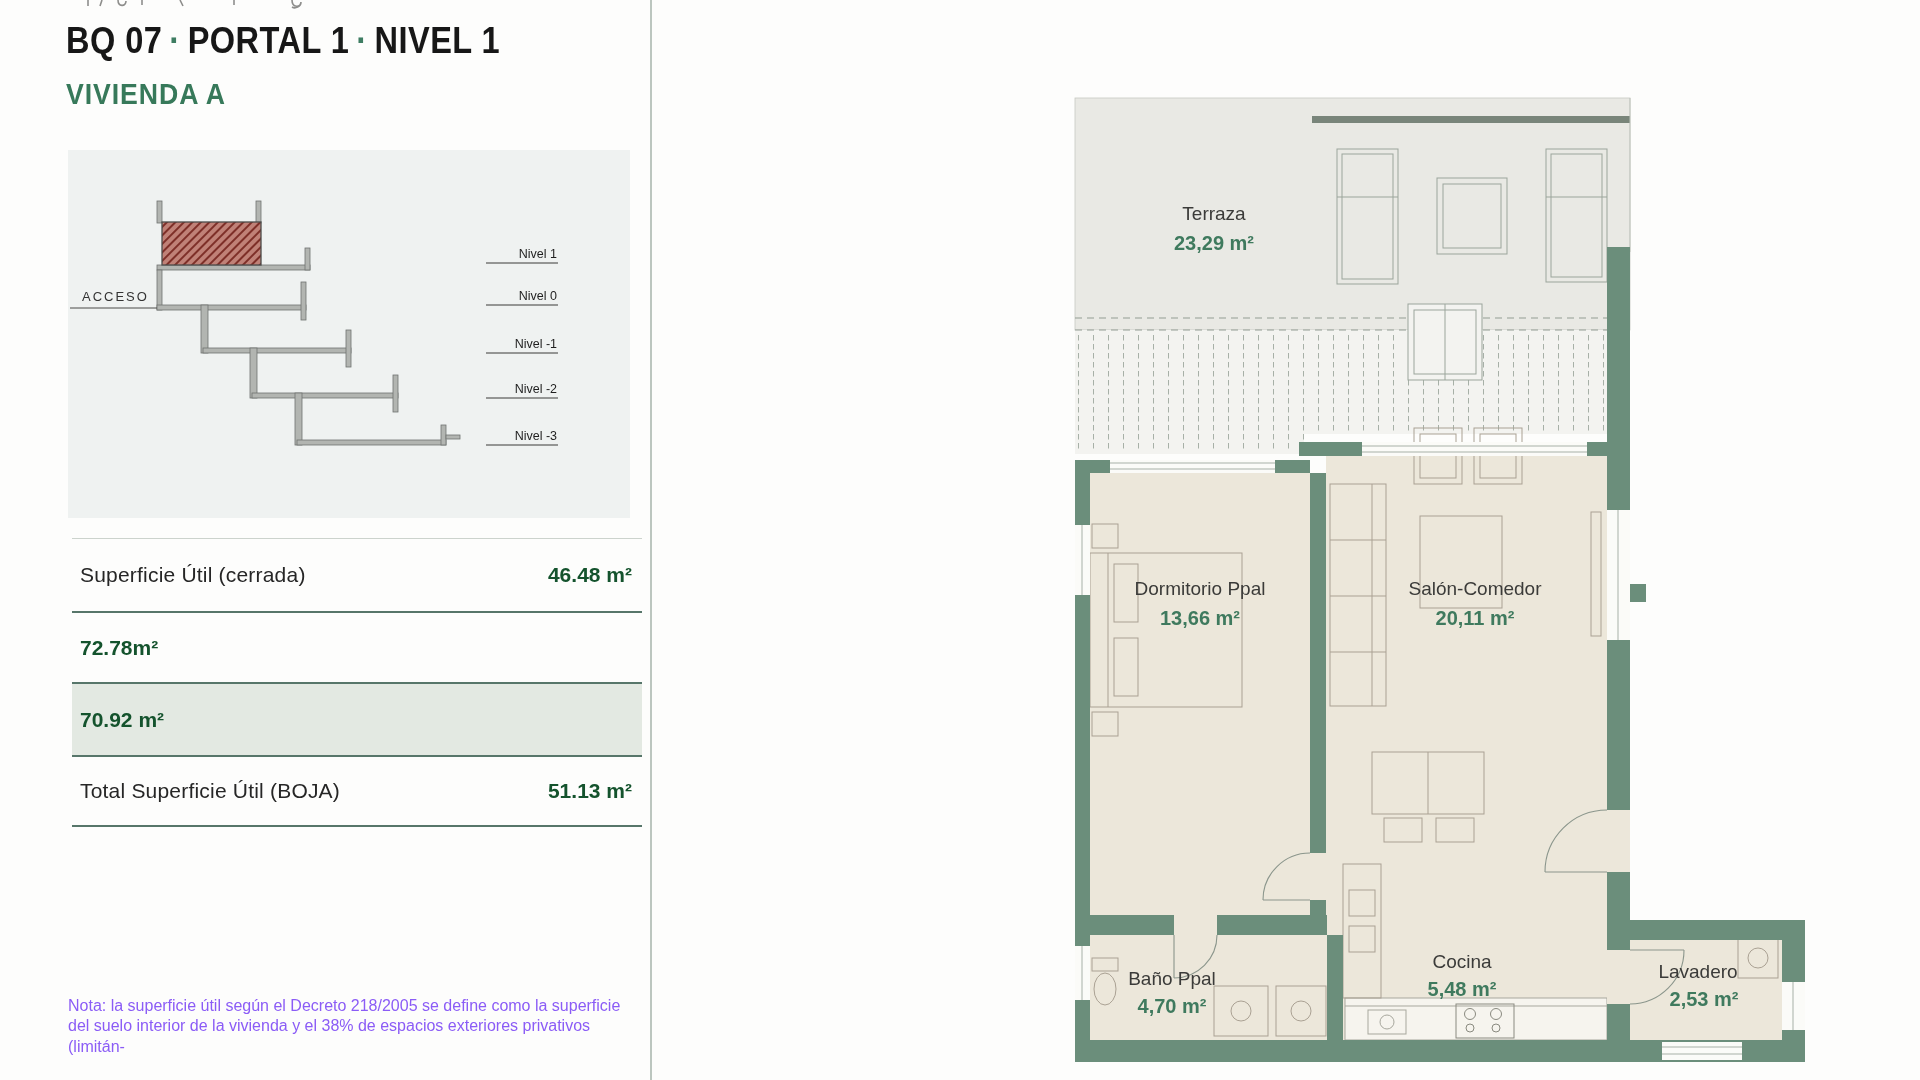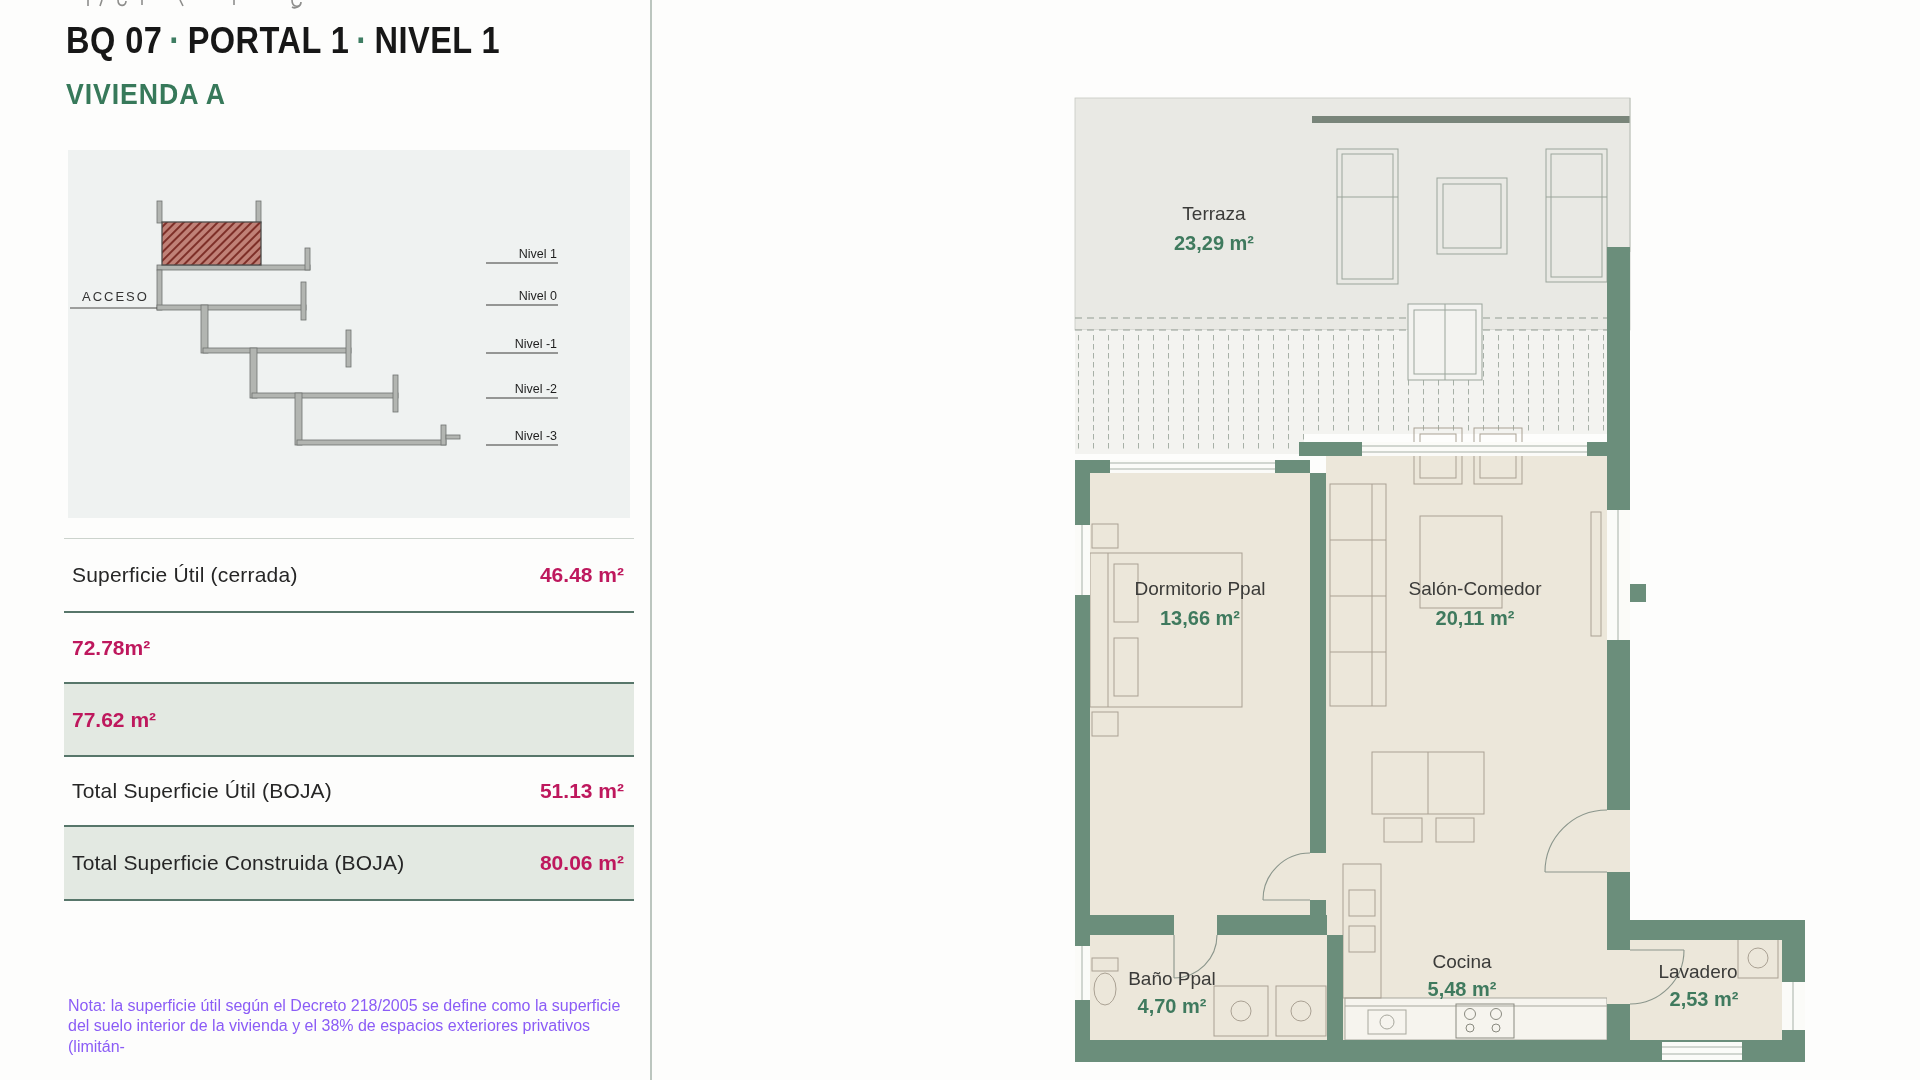--- a/index.html
+++ b/index.html
@@ -7,28 +7,28 @@
         font-family:"Liberation Sans",sans-serif;}
   
   .crop-frag{position:absolute;left:84px;top:0;}
   .title{position:absolute;left:66px;top:20px;font-size:37px;font-weight:bold;color:#171717;
          letter-spacing:.5px;transform:scaleX(.88);transform-origin:left top;white-space:nowrap;}
   .title .dot{color:#3e7d62;margin:0 8px;font-weight:900;}
   .subtitle{position:absolute;left:66px;top:78px;font-size:29px;font-weight:bold;color:#37795a;
             letter-spacing:1px;transform:scaleX(.92);transform-origin:left top;}
   .section-panel{position:absolute;left:68px;top:150px;width:562px;height:368px;background:#eff2f1;}
   
-  .areas{position:absolute;left:64px;top:538px;width:570px;border-top:1px solid #ccd3cd;box-sizing:border-box;}
+  .areas{position:absolute;left:72px;top:538px;width:570px;border-top:1px solid #ccd3cd;box-sizing:border-box;}
   .trow{display:flex;align-items:center;justify-content:space-between;box-sizing:border-box;
         border-bottom:2px solid #57766a;padding:0 10px 0 8px;}
   .trow.hl{background:#e3e9e2;}
   .r1{height:74px}.r2{height:71px}.r3{height:72px}.r4{height:73px}.r5{height:70px}.r6{height:74px}
   .tlabel{font-size:21px;color:#262626;letter-spacing:.2px;}
   .tsub{font-size:13px;color:#2e2e2e;margin-top:2px;letter-spacing:.2px;}
-  .tvalue{font-size:21px;font-weight:bold;color:#be185d;white-space:nowrap;}
+  .tvalue{font-size:21px;font-weight:bold;color:#14532d;white-space:nowrap;}
   .note{position:absolute;left:68px;top:996px;width:580px;font-size:16px;line-height:1.27;color:#8b5cf6;}
   .divider{position:absolute;left:650px;top:0;width:2px;height:1080px;background:#bcc6bf;}
   
   .plan{position:absolute;left:1062px;top:92px;}
   svg text{font-family:"Liberation Sans",sans-serif;}
   .room-name{font-size:19px;fill:#3b3b39;}
   .room-area{font-size:20px;font-weight:bold;fill:#3f7a5e;}
   .lvl{font-size:12.5px;fill:#1f1f1f;}
 </style>
 </head>
@@ -97,29 +97,25 @@
 
   <div class="areas">
     <div class="trow r1">
       <div class="tlabel">Superficie Útil (cerrada)</div>
       <div class="tvalue">46.48 m²</div>
     </div>
     <div class="trow r2">
       <div class="tvalue">72.78m²</div>
     </div>
     <div class="trow r4 hl">
-      <div class="tvalue">77.62 m²</div>
+      <div class="tvalue">70.92 m²</div>
     </div>
     <div class="trow r5">
       <div class="tlabel">Total Superficie Útil (BOJA)</div>
       <div class="tvalue">51.13 m²</div>
-    </div>
-    <div class="trow r6 hl">
-      <div class="tlabel">Total Superficie Construida (BOJA)</div>
-      <div class="tvalue">80.06 m²</div>
     </div>
   </div>
 
   <div class="note">
     <div>Nota: la superficie útil según el Decreto 218/2005 se define como la superficie</div>
     <div>del suelo interior de la vivienda y el 38% de espacios exteriores privativos (limitán-</div>
   </div>
 
   <div class="divider"></div>
 

